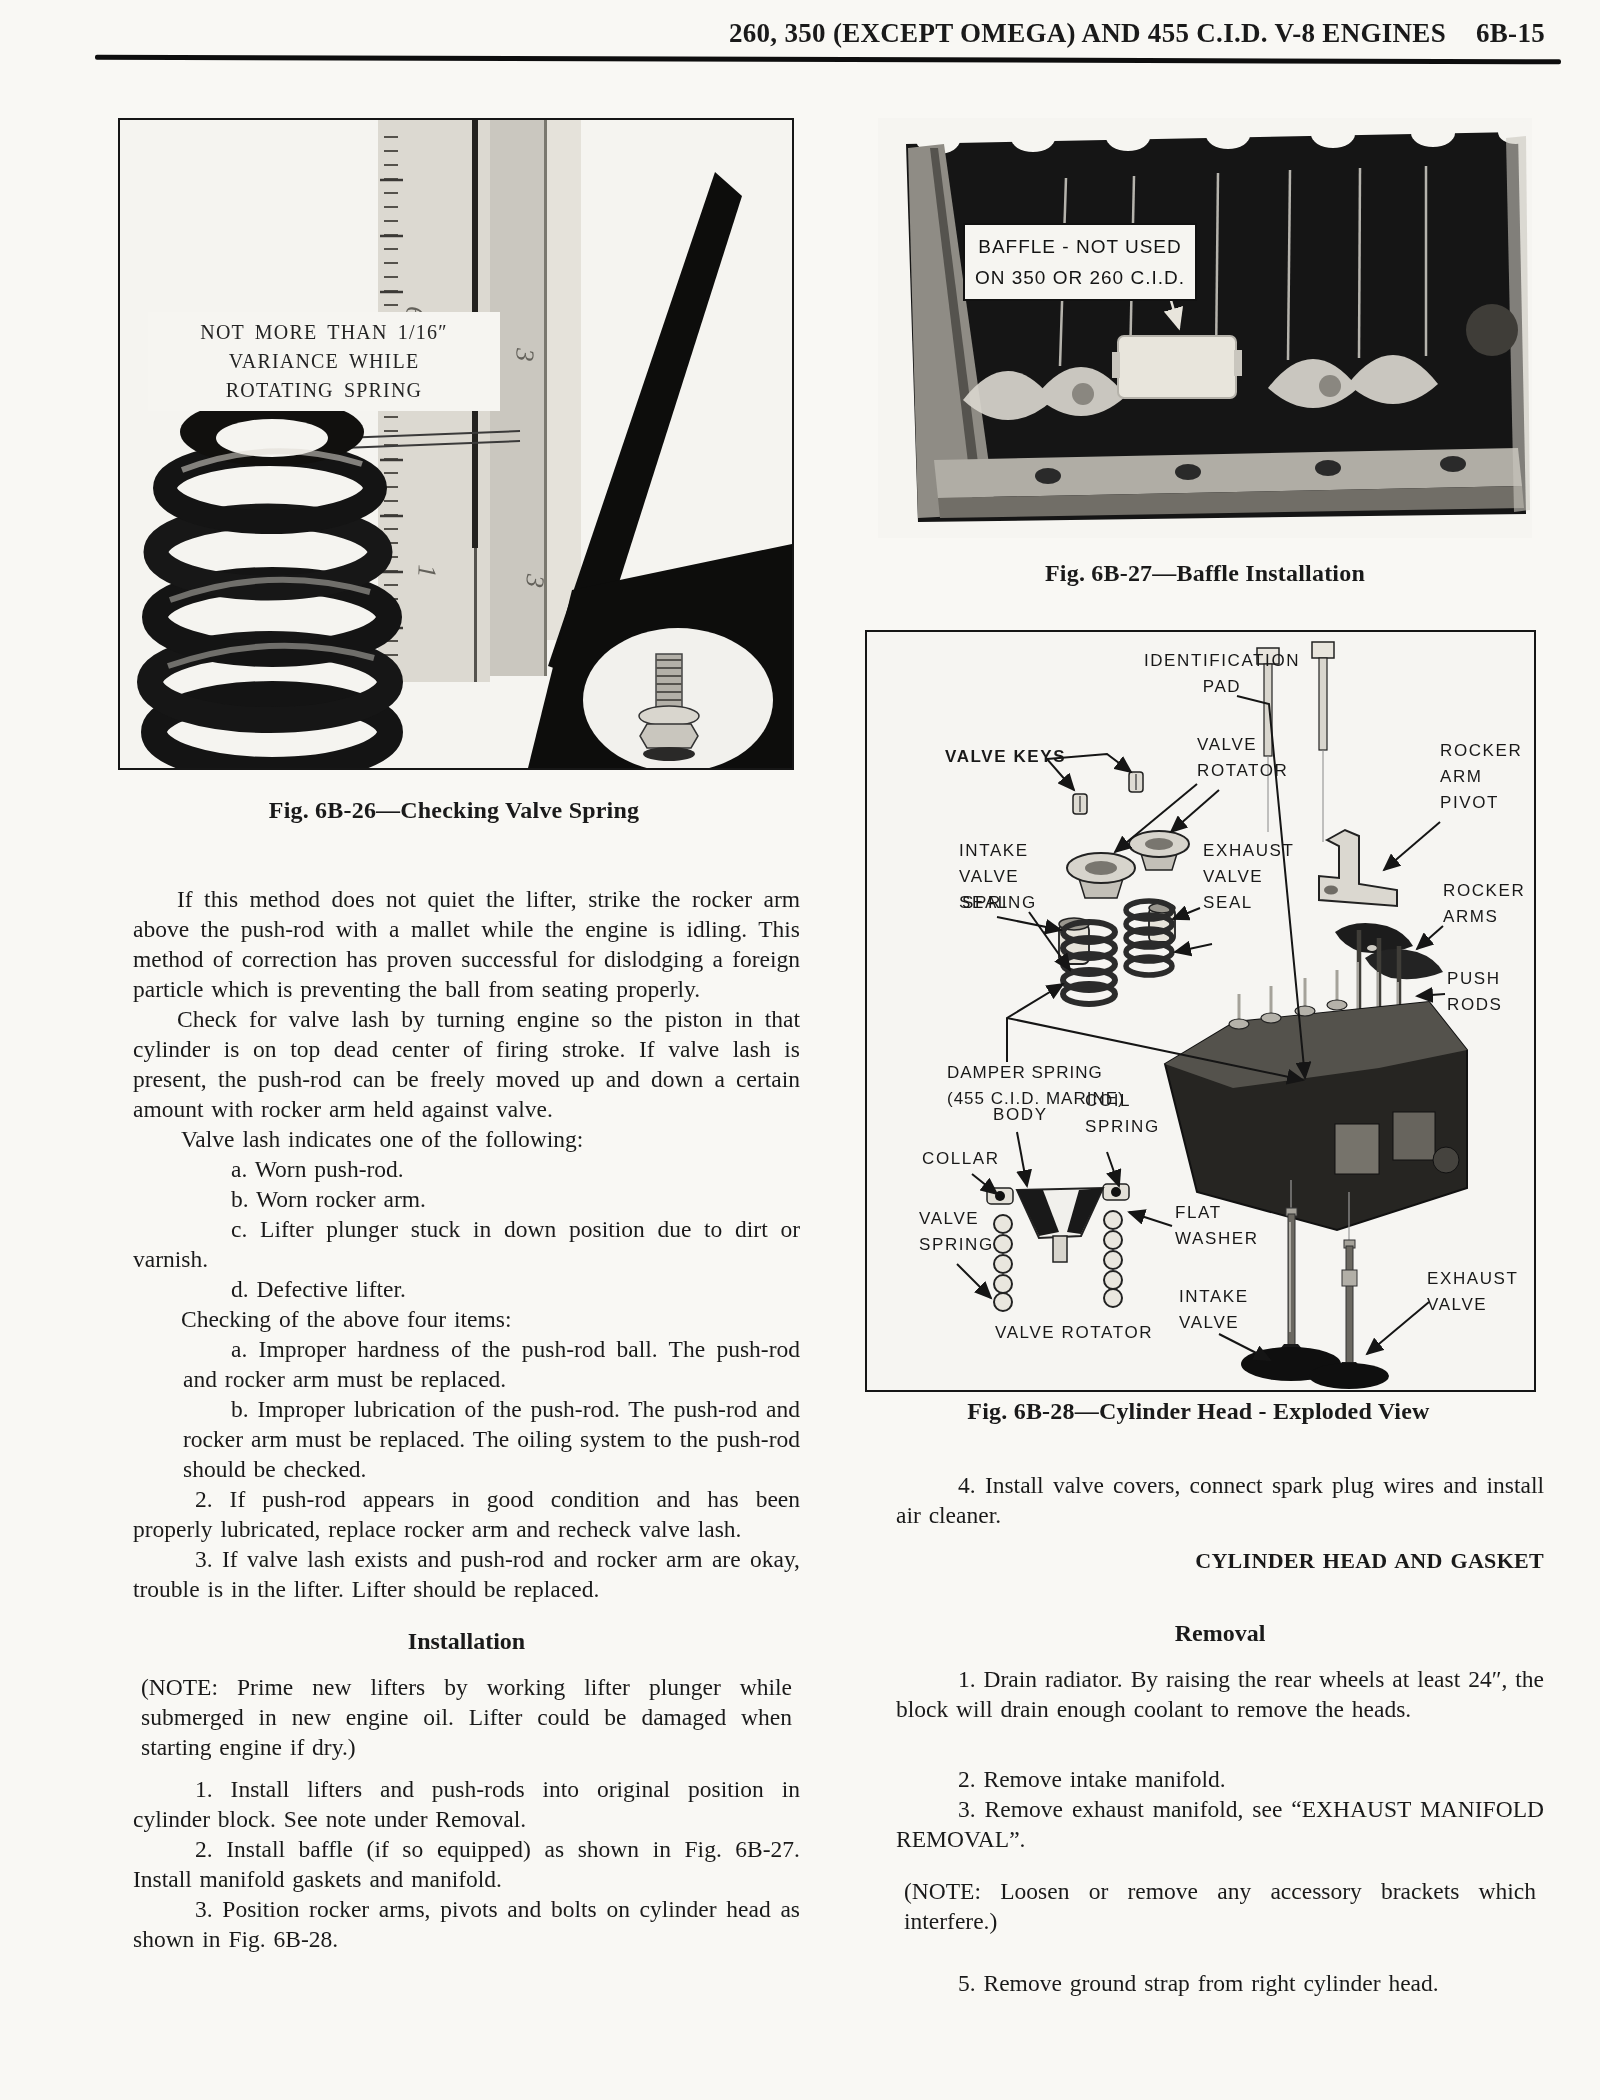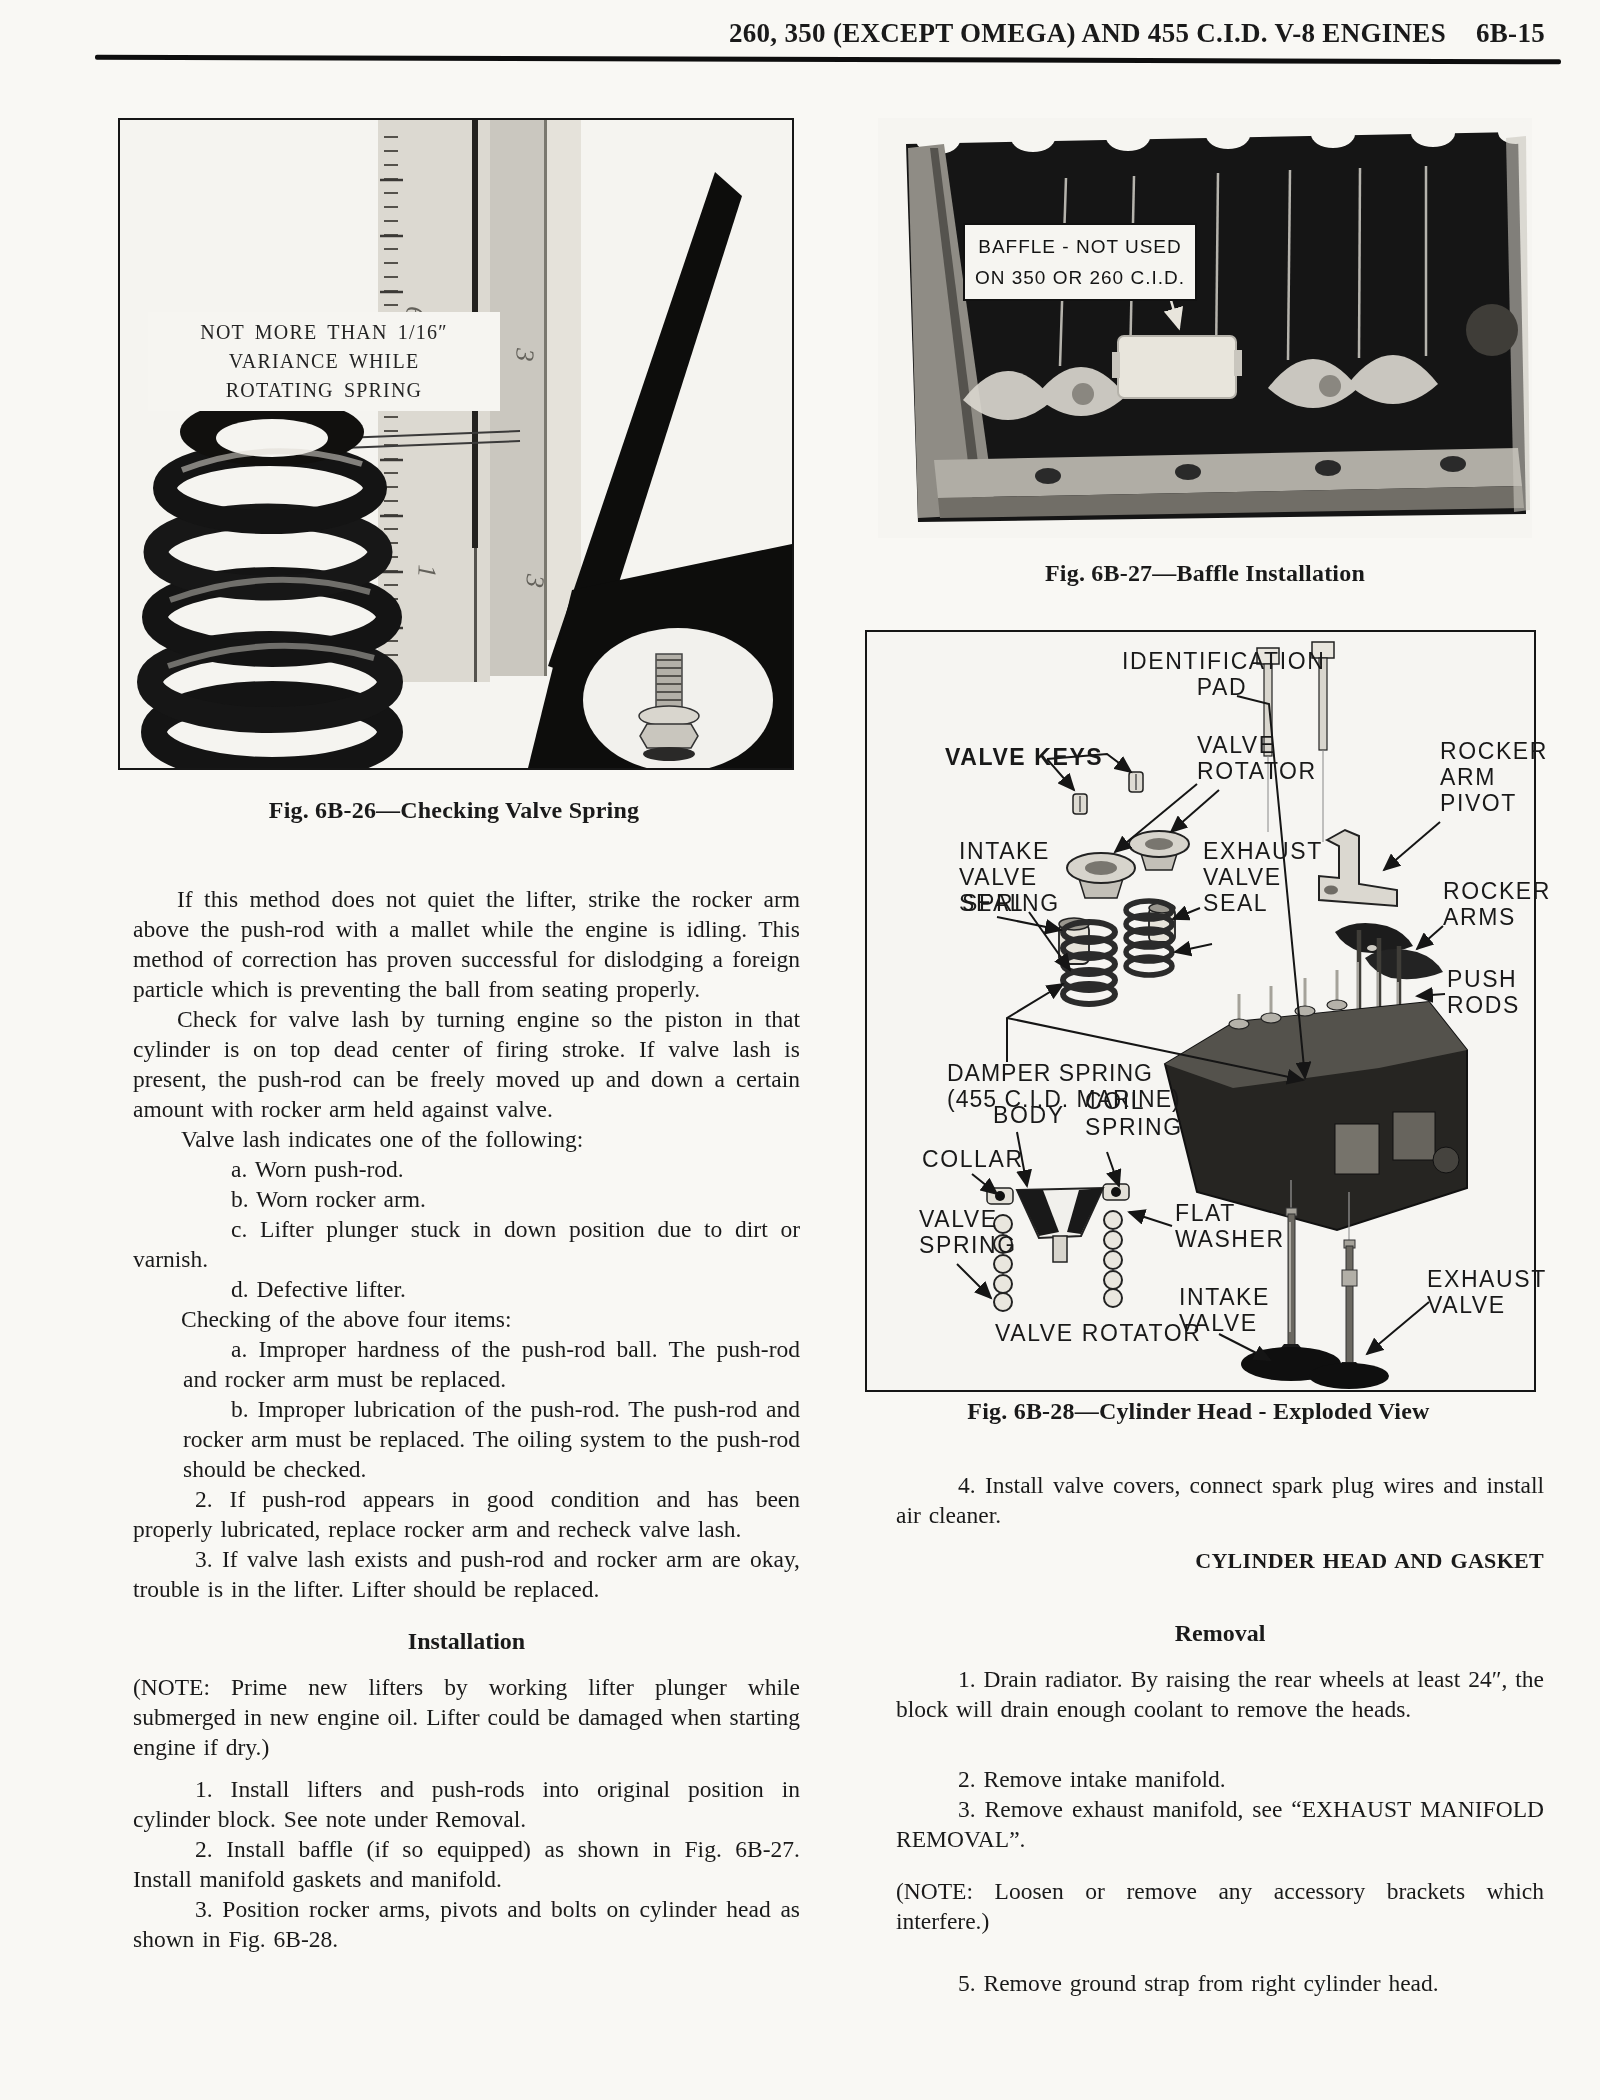--- a/index.html
+++ b/index.html
@@ -30,21 +30,21 @@
   
   .fig27{position:absolute;left:878px;top:118px;width:654px;height:420px;}
   .fig27 svg{position:absolute;left:0;top:0;}
   .f27lab{position:absolute;left:85px;top:105px;width:230px;padding:6px 0;border:2px solid #111;
           background:#f6f5f1;text-align:center;font-family:"Liberation Sans",sans-serif;
           font-size:19px;line-height:31px;letter-spacing:1px;white-space:pre-line;color:#141414;}
   
   .fig28{position:absolute;left:865px;top:630px;width:667px;height:758px;
          border:2px solid #161616;background:#f6f5f2;}
   .fig28 svg{position:absolute;left:0;top:0;}
-  .dl{position:absolute;font-family:"Liberation Sans",sans-serif;font-size:23px;line-height:26px;
+  .dl{position:absolute;font-family:"Liberation Sans",sans-serif;font-size:17px;line-height:26px;
       letter-spacing:1.6px;white-space:pre-line;color:#191919;}
   .dl-c{text-align:center;}
   .dl0{left:255px;top:16px;width:200px;}
   .dl1{left:78px;top:112px;font-weight:bold;}
   .dl2{left:330px;top:100px;}
   .dl3{left:573px;top:106px;}
   .dl4{left:92px;top:206px;}
   .dl5{left:336px;top:206px;}
   .dl6{left:576px;top:246px;}
   .dl7{left:95px;top:258px;}
@@ -60,21 +60,21 @@
   .dl17{left:560px;top:634px;}
   
   .col{position:absolute;font-size:23.5px;line-height:30px;text-align:justify;word-spacing:2px;}
   .colL{left:133px;top:884px;width:667px;}
   .colR{left:896px;top:1470px;width:648px;}
   .p  {text-indent:44px;margin:0;}
   .pi {text-indent:48px;margin:0;}
   .li1{text-indent:62px;margin:0;}
   .li2{text-indent:98px;margin:0;}
   .li3{margin:0 0 0 50px;text-indent:48px;}
-  .note{text-indent:0;margin:0;}
+  .note{text-indent:0;margin:8px;}
   .h3{font-weight:bold;font-size:24px;margin:22px 0 16px 0;text-indent:0;text-align:center;}
   .h2{font-weight:bold;font-size:22px;margin:16px 0 0 0;text-indent:0;text-align:right;letter-spacing:.3px;}
   .mt12{margin-top:12px;} .mt22{margin-top:22px;} .mt32{margin-top:32px;}
   .mt40{margin-top:40px;} .mt42{margin-top:42px;}
 </style>
 </head>
 <body>
 
 <div class="page">
 

